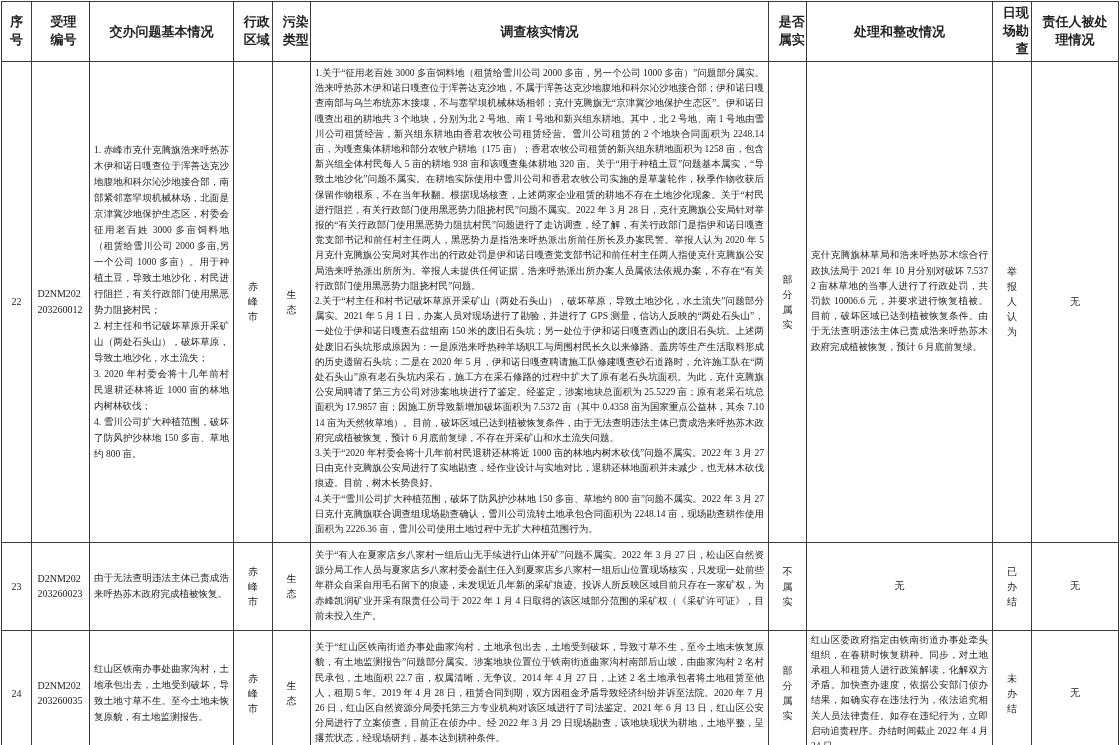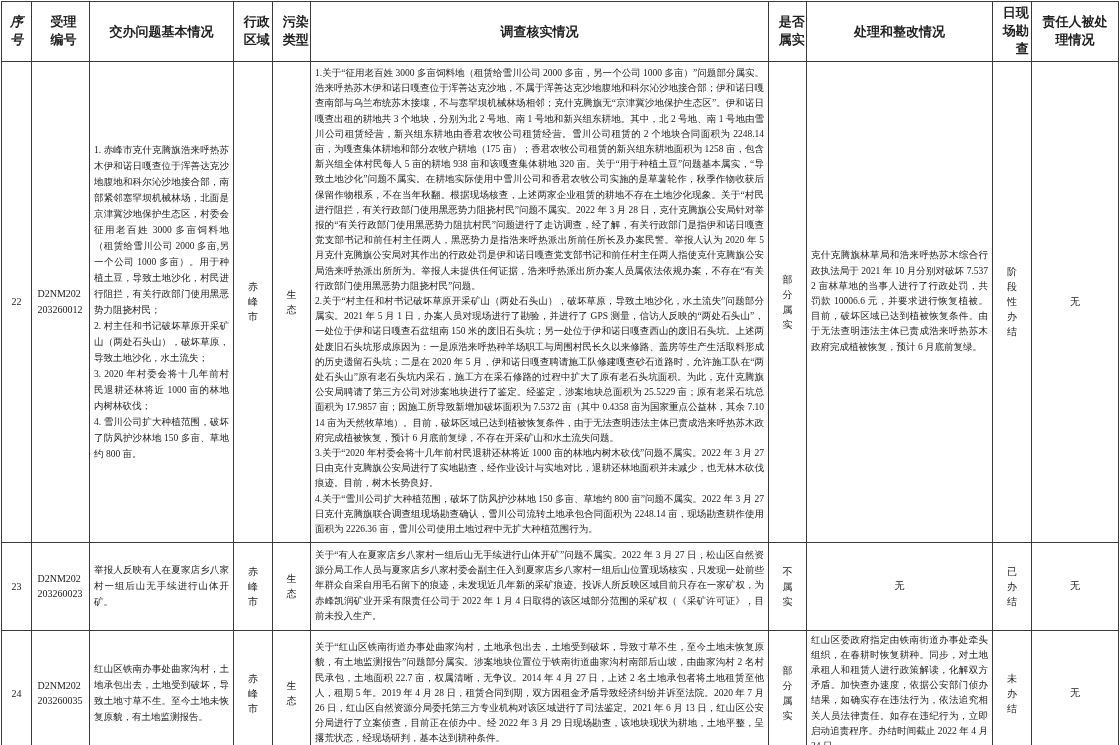--- a/index.html
+++ b/index.html
@@ -24,21 +24,21 @@
   }
   thead th{
     font-size:13px;
     font-weight:bold;
     text-align:center;
     line-height:1.35;
     height:52px;
     padding:2px 1px;
   }
   .hwrap{display:inline-block;width:2.45em;line-height:1.4;text-align:right;}
-  .hwrap1{display:inline-block;width:1.25em;line-height:1.4;word-break:break-all;font-style:italic;}
+  .hwrap1{display:inline-block;width:1.25em;line-height:1.4;word-break:break-all;}
   .hwrap5{display:inline-block;width:5.2em;line-height:1.4;}
   td{font-size:10px;margin-top:18px;}
   .longtext{
     font-size:9.5px;
     line-height:15.2px;
     text-align:justify;
     text-align-last:left;
     word-break:break-all;
     white-space:pre-line;
     padding:3px 7px;
@@ -111,27 +111,27 @@
 3. 2020 年村委会将十几年前村民退耕还林将近 1000 亩的林地内树林砍伐；
 4. 雪川公司扩大种植范围，破坏了防风护沙林地 150 多亩、草地约 800 亩。</td>
       <td class="c-center"><span class="vtext">赤峰市</span></td>
       <td class="c-center"><span class="vtext">生态</span></td>
       <td class="longtext">1.关于“征用老百姓 3000 多亩饲料地（租赁给雪川公司 2000 多亩，另一个公司 1000 多亩）”问题部分属实。浩来呼热苏木伊和诺日嘎查位于浑善达克沙地，不属于浑善达克沙地腹地和科尔沁沙地接合部；伊和诺日嘎查南部与乌兰布统苏木接壤，不与塞罕坝机械林场相邻；克什克腾旗无“京津冀沙地保护生态区”。伊和诺日嘎查出租的耕地共 3 个地块，分别为北 2 号地、南 1 号地和新兴组东耕地。其中，北 2 号地、南 1 号地由雪川公司租赁经营，新兴组东耕地由香君农牧公司租赁经营。雪川公司租赁的 2 个地块合同面积为 2248.14 亩，为嘎查集体耕地和部分农牧户耕地（175 亩）；香君农牧公司租赁的新兴组东耕地面积为 1258 亩，包含新兴组全体村民每人 5 亩的耕地 938 亩和该嘎查集体耕地 320 亩。关于“用于种植土豆”问题基本属实，“导致土地沙化”问题不属实。在耕地实际使用中雪川公司和香君农牧公司实施的是草薯轮作，秋季作物收获后保留作物根系，不在当年秋翻。根据现场核查，上述两家企业租赁的耕地不存在土地沙化现象。关于“村民进行阻拦，有关行政部门使用黑恶势力阻挠村民”问题不属实。2022 年 3 月 28 日，克什克腾旗公安局针对举报的“有关行政部门使用黑恶势力阻抗村民”问题进行了走访调查，经了解，有关行政部门是指伊和诺日嘎查党支部书记和前任村主任两人，黑恶势力是指浩来呼热派出所前任所长及办案民警。举报人认为 2020 年 5 月克什克腾旗公安局对其作出的行政处罚是伊和诺日嘎查党支部书记和前任村主任两人指使克什克腾旗公安局浩来呼热派出所所为。举报人未提供任何证据，浩来呼热派出所办案人员属依法依规办案，不存在“有关行政部门使用黑恶势力阻挠村民”问题。
 2.关于“村主任和村书记破坏草原开采矿山（两处石头山），破坏草原，导致土地沙化，水土流失”问题部分属实。2021 年 5 月 1 日，办案人员对现场进行了勘验，并进行了 GPS 测量，信访人反映的“两处石头山”，一处位于伊和诺日嘎查石盆组南 150 米的废旧石头坑；另一处位于伊和诺日嘎查西山的废旧石头坑。上述两处废旧石头坑形成原因为：一是原浩来呼热种羊场职工与周围村民长久以来修路、盖房等生产生活取料形成的历史遗留石头坑；二是在 2020 年 5 月，伊和诺日嘎查聘请施工队修建嘎查砂石道路时，允许施工队在“两处石头山”原有老石头坑内采石，施工方在采石修路的过程中扩大了原有老石头坑面积。为此，克什克腾旗公安局聘请了第三方公司对涉案地块进行了鉴定。经鉴定，涉案地块总面积为 25.5229 亩；原有老采石坑总面积为 17.9857 亩；因施工所导致新增加破坏面积为 7.5372 亩（其中 0.4358 亩为国家重点公益林，其余 7.1014 亩为天然牧草地）。目前，破坏区域已达到植被恢复条件，由于无法查明违法主体已责成浩来呼热苏木政府完成植被恢复，预计 6 月底前复绿，不存在开采矿山和水土流失问题。
 3.关于“2020 年村委会将十几年前村民退耕还林将近 1000 亩的林地内树木砍伐”问题不属实。2022 年 3 月 27 日由克什克腾旗公安局进行了实地勘查，经作业设计与实地对比，退耕还林地面积并未减少，也无林木砍伐痕迹。目前，树木长势良好。
 4.关于“雪川公司扩大种植范围，破坏了防风护沙林地 150 多亩、草地约 800 亩”问题不属实。2022 年 3 月 27 日克什克腾旗联合调查组现场勘查确认，雪川公司流转土地承包合同面积为 2248.14 亩，现场勘查耕作使用面积为 2226.36 亩，雪川公司使用土地过程中无扩大种植范围行为。</td>
       <td class="c-center"><span class="vtext">部分属实</span></td>
       <td class="longtext">克什克腾旗林草局和浩来呼热苏木综合行政执法局于 2021 年 10 月分别对破坏 7.5372 亩林草地的当事人进行了行政处罚，共罚款 10006.6 元，并要求进行恢复植被。目前，破坏区域已达到植被恢复条件。由于无法查明违法主体已责成浩来呼热苏木政府完成植被恢复，预计 6 月底前复绿。</td>
-      <td class="c-center"><span class="vtext">阶段性办结</span></td>
+      <td class="c-center"><span class="vtext">举报人认为</span></td>
       <td class="c-center">无</td>
     </tr>
     <tr class="r23">
       <td class="c-center">23</td>
       <td class="c-center"><span class="caseno">D2NM202203260023</span></td>
-      <td class="c-problem">举报人反映有人在夏家店乡八家村一组后山无手续进行山体开矿。</td>
+      <td class="c-problem">由于无法查明违法主体已责成浩来呼热苏木政府完成植被恢复。</td>
       <td class="c-center"><span class="vtext">赤峰市</span></td>
       <td class="c-center"><span class="vtext">生态</span></td>
       <td class="longtext">关于“有人在夏家店乡八家村一组后山无手续进行山体开矿”问题不属实。2022 年 3 月 27 日，松山区自然资源分局工作人员与夏家店乡八家村委会副主任入到夏家店乡八家村一组后山位置现场核实，只发现一处前些年群众自采自用毛石留下的痕迹，未发现近几年新的采矿痕迹。投诉人所反映区域目前只存在一家矿权，为赤峰凯润矿业开采有限责任公司于 2022 年 1 月 4 日取得的该区域部分范围的采矿权（《采矿许可证》，目前未投入生产。</td>
       <td class="c-center"><span class="vtext">不属实</span></td>
       <td class="c-center">无</td>
       <td class="c-center"><span class="vtext">已办结</span></td>
       <td class="c-center">无</td>
     </tr>
     <tr class="r24">
       <td class="c-center">24</td>

